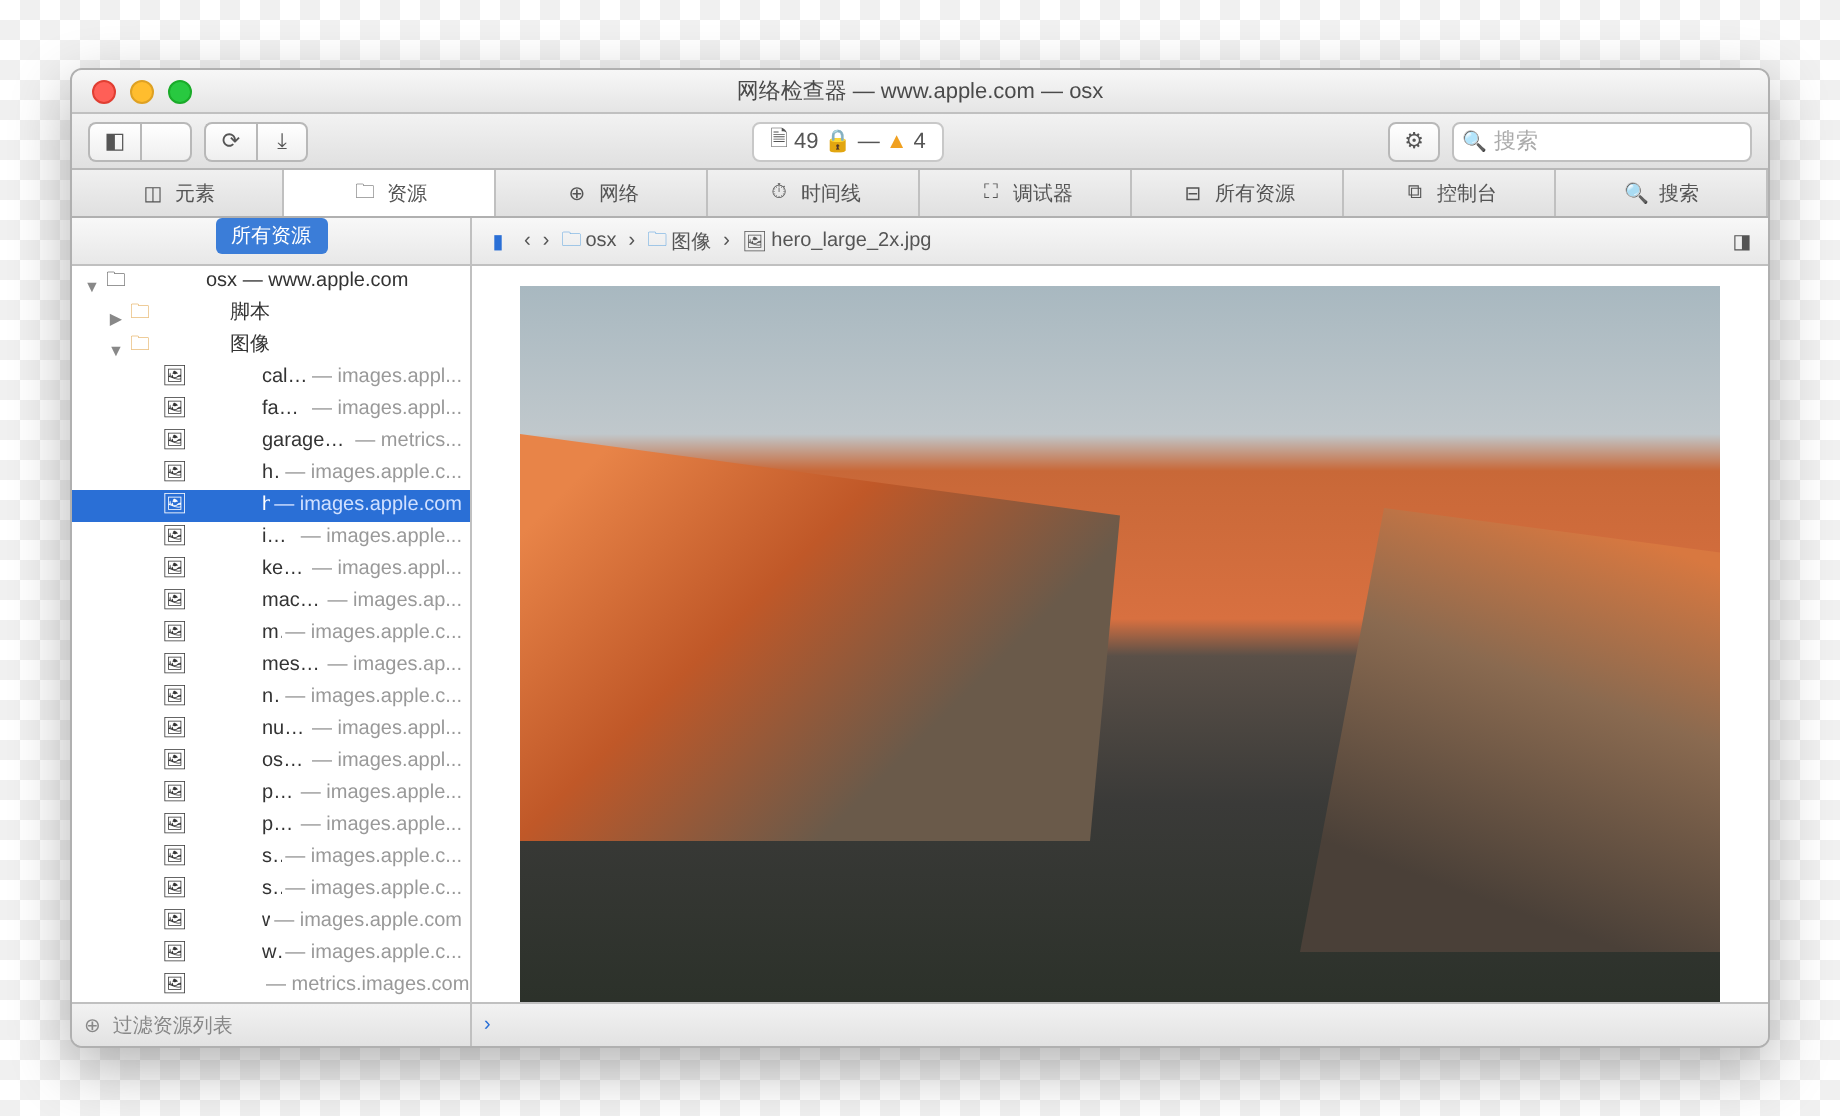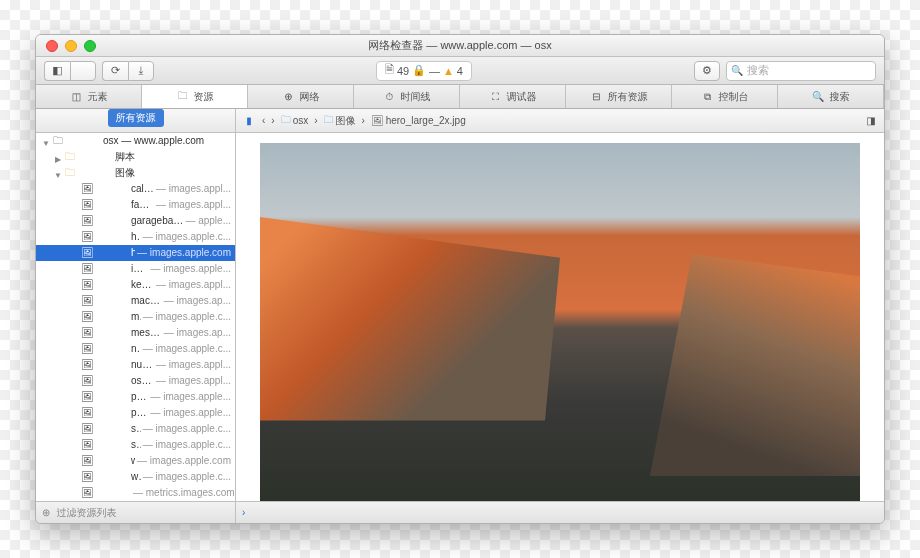--- a/index.html
+++ b/index.html
@@ -174,21 +174,21 @@
             <span class="fmeta"> — images.appl...</span>
           </div>
           <div class="tree-row l3">
             <span class="ficon">🖼</span>
             <span class="fname">facetime_icon_large_2x.png</span>
             <span class="fmeta"> — images.appl...</span>
           </div>
           <div class="tree-row l3">
             <span class="ficon">🖼</span>
             <span class="fname">garageband_icon_large_2x.png</span>
-            <span class="fmeta"> — apple...</span>
+            <span class="fmeta"> — metrics...</span>
           </div>
           <div class="tree-row l3">
             <span class="ficon">🖼</span>
             <span class="fname">hero_icon_large_2x.png</span>
             <span class="fmeta"> — images.apple.c...</span>
           </div>
           <div class="tree-row l3 selected">
             <span class="ficon">🖼</span>
             <span class="fname">hero_large_2x.jpg</span>
             <span class="fmeta"> — images.apple.com</span>

